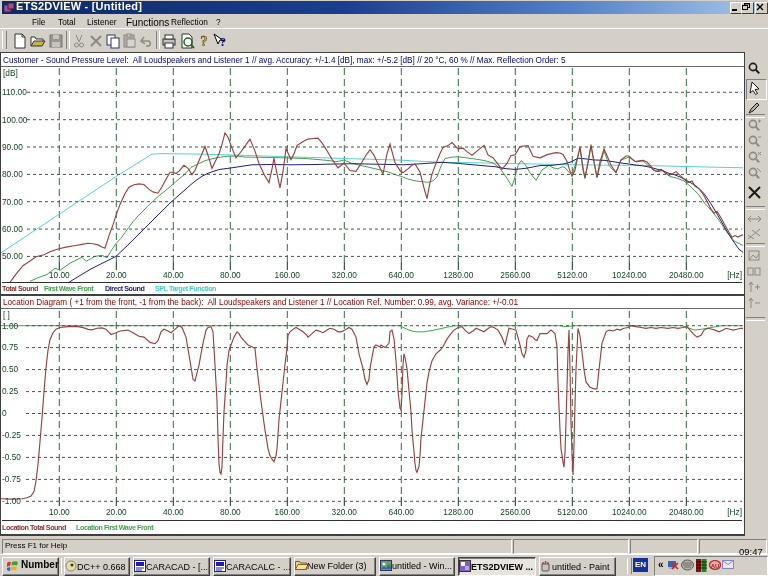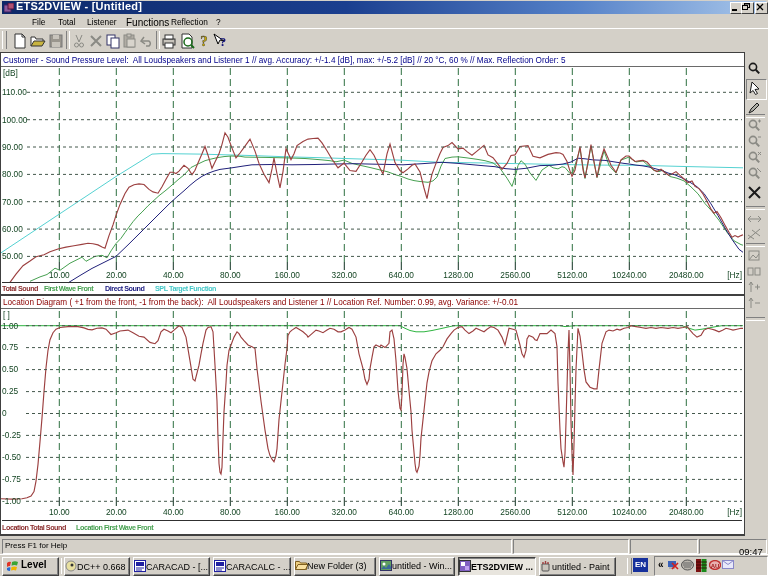--- a/index.html
+++ b/index.html
@@ -285,21 +285,21 @@
     <div class="abs" style="left:699px;top:539px;width:66px;height:13px;border:1px solid;border-color:#808080 #fff #fff #808080"></div>
     <div class="abs" style="left:5px;top:541px;font-size:8px;color:#000">Press F1 for Help</div>
     <div style="position:absolute;left:0;top:554px;width:768px;height:22px;background:#d4d0c8;border-top:1px solid #fff"></div>
     <div style="position:absolute;left:2px;top:557px;width:55px;height:17px;background:#d4d0c8;border:1px solid;border-color:#fff #404040 #404040 #fff;box-shadow:inset -1px -1px 0 #808080;"></div>
     <svg style="position:absolute;left:6px;top:559px" width="14" height="13" viewBox="0 0 14 13">
       <path d="M1 4 Q3 2 5 3 L4 7 Q2 7 1 8z" fill="#e03426"></path>
       <path d="M6 3 Q9 1.5 12 3 L11 6.5 Q8 5.5 5.5 6.8z" fill="#3aa435"></path>
       <path d="M1 9 Q3 8 4.5 8.5 L4 12 Q2 12 1 11z" fill="#2a6ad4"></path>
       <path d="M5.5 8 Q8.5 7 11 8 L10 11.5 Q7.5 10.5 5 11.5z" fill="#f0b400"></path>
     </svg>
-    <div style="position:absolute;left:21px;top:559px;font:bold 10px 'Liberation Sans',sans-serif;color:#000">Level</div>
+    <div style="position:absolute;left:21px;top:559px;font:bold 10px 'Liberation Sans',sans-serif;color:#000">Number</div>
     <div style="position:absolute;left:61px;top:558px;width:3px;height:16px;border-left:1px solid #fff;border-right:1px solid #808080"></div>
     <div style="position:absolute;left:64px;top:557px;width:64px;height:15px;background:#d4d0c8;border:1px solid;border-color:#fff #404040 #404040 #fff;box-shadow:inset -1px -1px 0 #808080;overflow:hidden;white-space:nowrap;font-size:9px;font-family:'Liberation Sans',sans-serif;color:#000;padding-top:2px"><span style="display:inline-block;width:11px;height:11px;vertical-align:-2px;margin:0 1px 0 0"><svg width="12" height="12" viewBox="0 0 12 12">
           <circle cx="6" cy="6" r="5" fill="#e8e0a0" stroke="#888"></circle>
           <circle cx="7" cy="5" r="1.5" fill="#333"></circle>
         </svg></span>DC++ 0.668 ...</div>
     <div style="position:absolute;left:133px;top:557px;width:75px;height:15px;background:#d4d0c8;border:1px solid;border-color:#fff #404040 #404040 #fff;box-shadow:inset -1px -1px 0 #808080;overflow:hidden;white-space:nowrap;font-size:9px;font-family:'Liberation Sans',sans-serif;color:#000;padding-top:2px"><span style="display:inline-block;width:11px;height:11px;vertical-align:-2px;margin:0 1px 0 0"><svg width="12" height="12" viewBox="0 0 12 12">
           <rect x="0.5" y="0.5" width="11" height="11" fill="#fff" stroke="#2020a0"></rect>
           <rect x="2" y="2" width="8" height="4" fill="#2020a0"></rect>
           <path d="M2 8h8M2 10h6" stroke="#2020a0"></path>
         </svg></span>CARACAD - [...</div>

